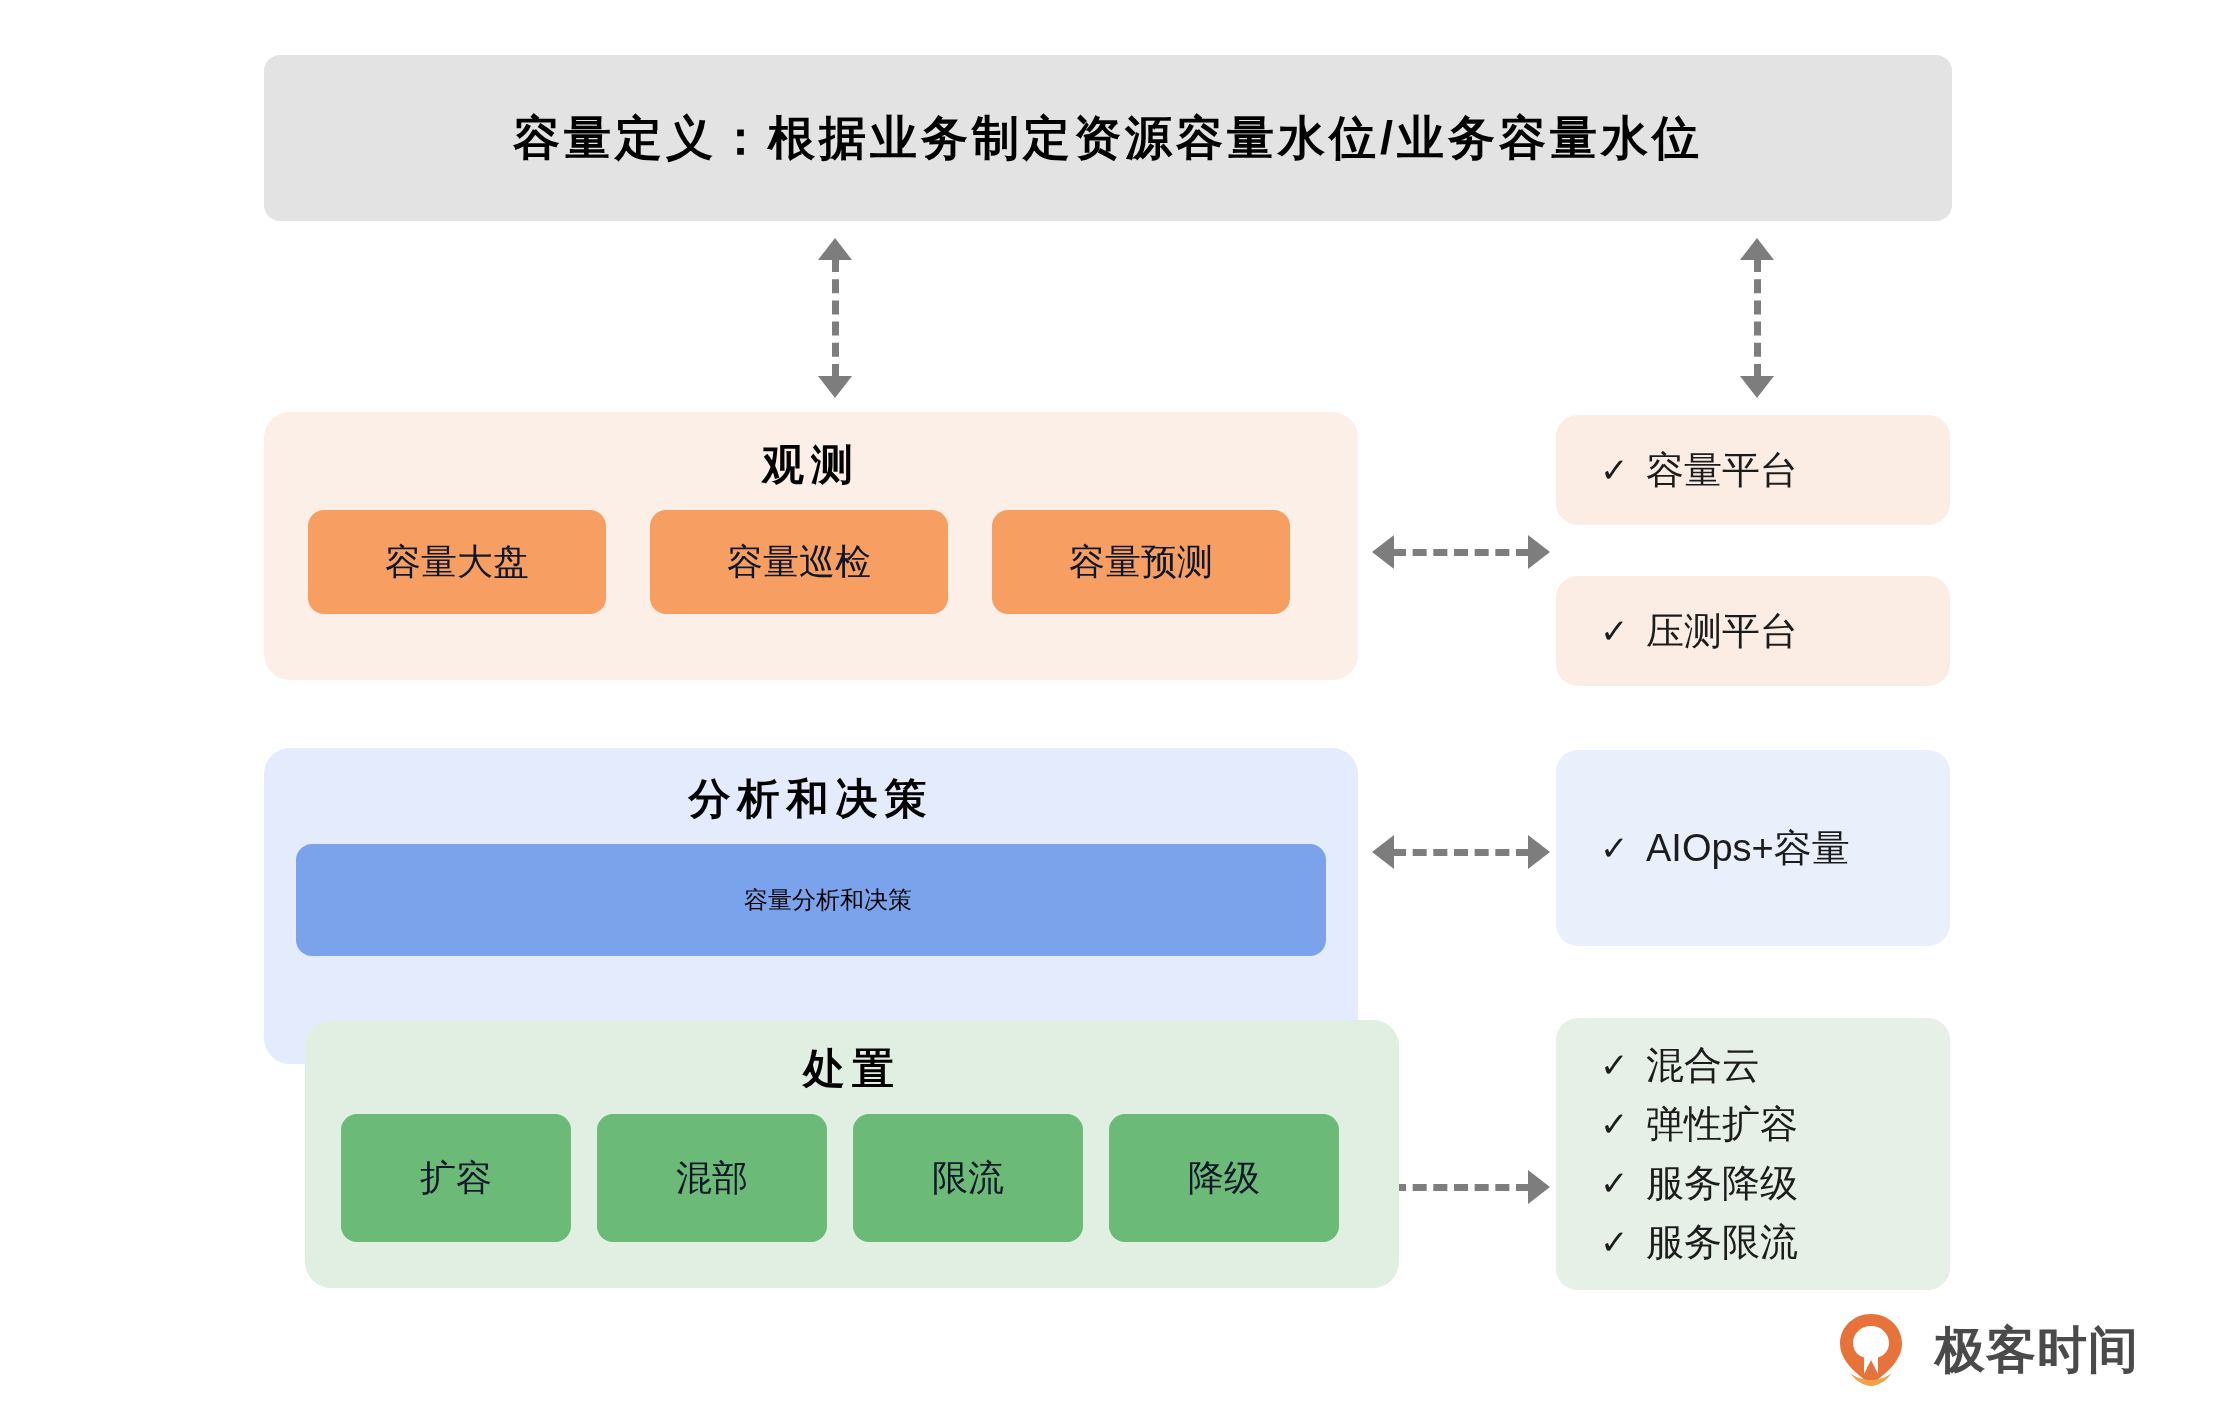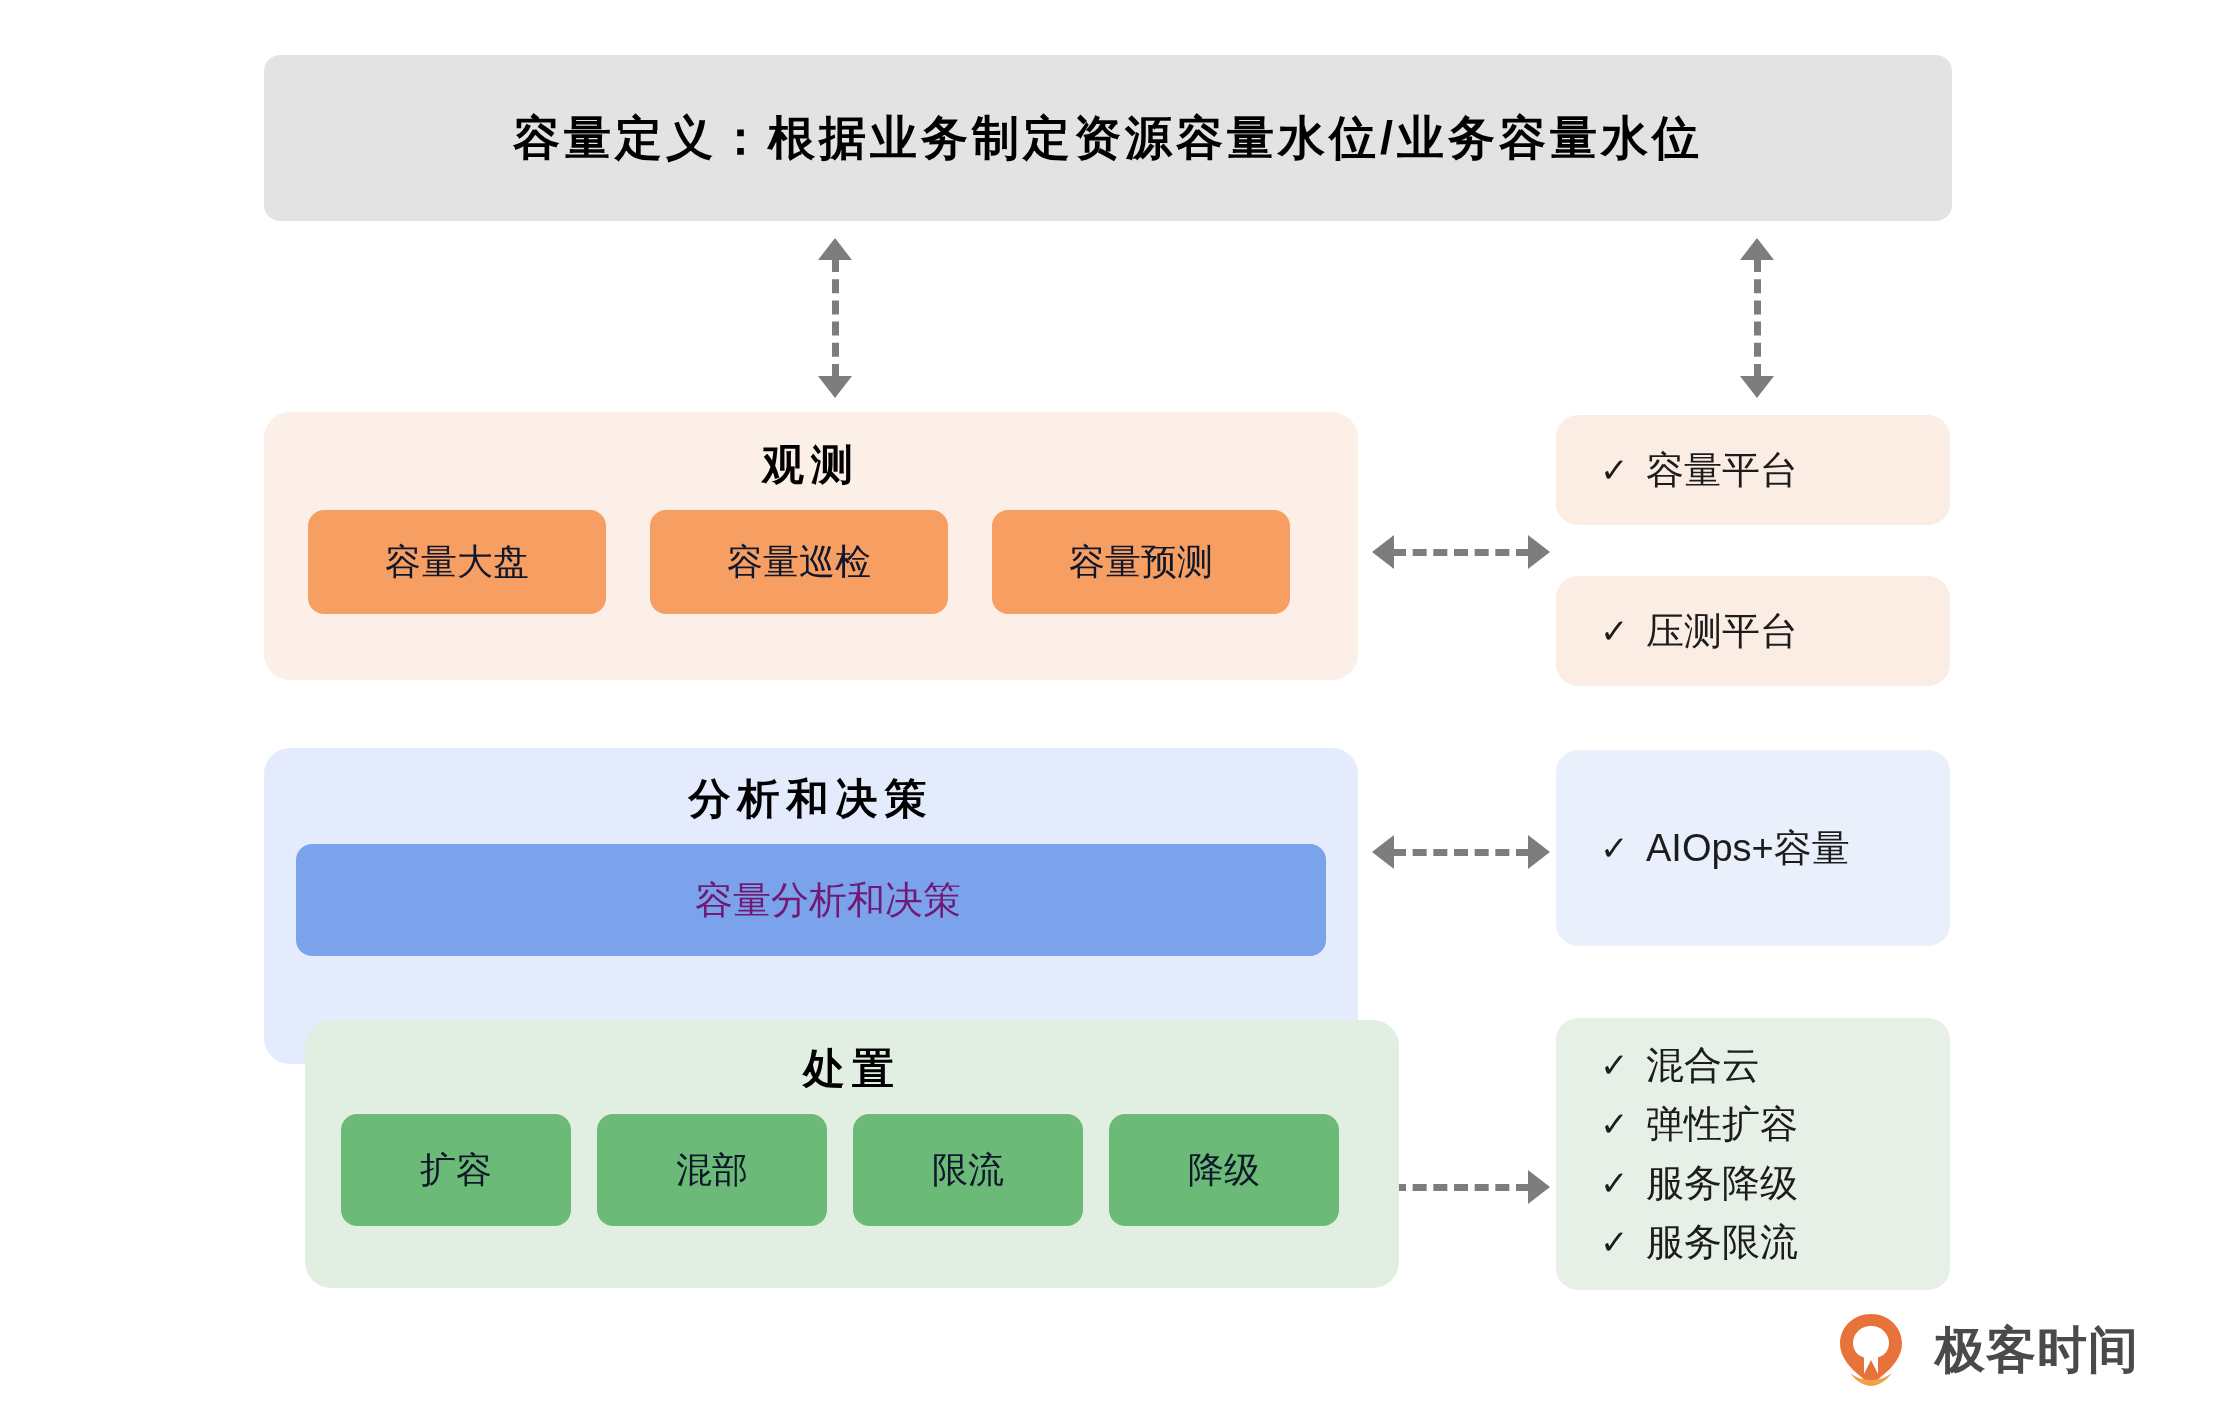--- a/index.html
+++ b/index.html
@@ -131,22 +131,22 @@
     color: #0f172a;
     font-size: 36px;
     border-radius: 16px;
     box-sizing: border-box;
     white-space: nowrap;
   }
   .wide-bar {
     display: flex;
     align-items: center;
     justify-content: center;
-    color: #701a75;
-    font-size: 38px;
+    color: #000000;
+    font-size: 24px;
     border-radius: 16px;
     box-sizing: border-box;
     padding-left: 34px;
   }
 
   
   .panel-observe {
     left: 264px;
     top: 412px;
     width: 1094px;
@@ -183,21 +183,21 @@
     top: 1020px;
     width: 1094px;
     height: 268px;
     background: #e1efe2;
     margin-left: 41px;
   }
   .panel-dispose .layer-title { margin-top: 28px; }
   .panel-dispose .chip-row { margin-top: 24px; padding-left: 36px; gap: 26px; }
   .panel-dispose .chip {
     width: 230px;
-    height: 112px;
+    height: 128px;
     background: #6cba77;
   }
 
   
   .side-card {
     position: absolute;
     border-radius: 22px;
     box-sizing: border-box;
     display: flex;
     flex-direction: column;

